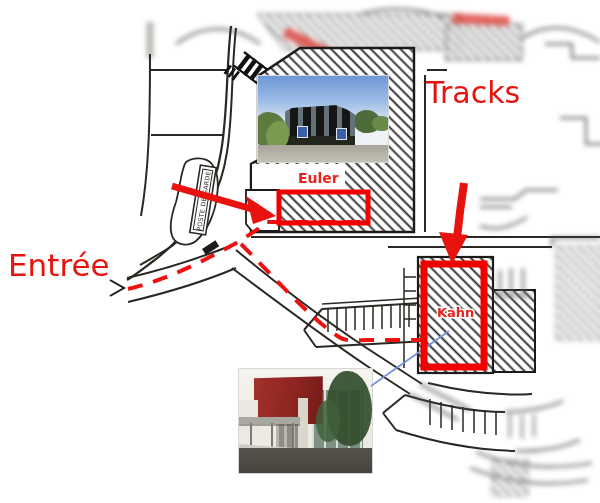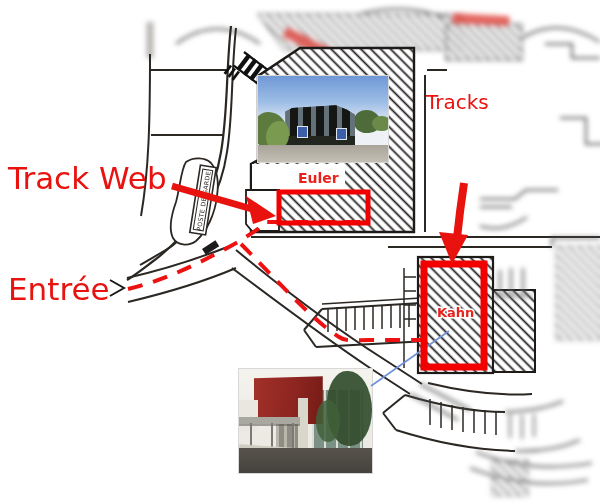--- a/index.html
+++ b/index.html
@@ -2,22 +2,22 @@
 <html><head>
 <meta charset="utf-8">
 <style>
   html,body{margin:0;padding:0;background:#fff;}
   .stage{position:relative;width:600px;height:503px;background:#fff;overflow:hidden;
          font-family:"DejaVu Sans","Liberation Sans",sans-serif;}
   .stage svg{position:absolute;left:0;top:0;}
   .red-label{position:absolute;color:#e8120f;font-family:"DejaVu Sans","Liberation Sans",sans-serif;
              font-weight:400;white-space:nowrap;z-index:30;}
   #track-web-label{left:8px;top:160px;font-size:31px;}
-  #tracks-label{left:426px;top:84px;font-size:20px;line-height:37px;}
-  #entree-label{left:8px;top:271px;font-size:31px;}
+  #tracks-label{left:426px;top:74px;font-size:30px;line-height:37px;}
+  #entree-label{left:8px;top:247px;font-size:31px;}
   
   .photo{position:absolute;overflow:hidden;z-index:10;border:1px solid #d8d8d8;}
   #euler-photo{left:257px;top:75px;width:130px;height:86px;background:linear-gradient(180deg,#6f98d6 0%,#9dbde6 30%,#dfe9f4 55%,#eef2f6 62%);}
   .pe-building{position:absolute;left:21%;top:34%;width:54%;height:52%;
      background:
        repeating-linear-gradient(90deg, rgba(150,170,190,.50) 0 5px, rgba(18,20,18,.92) 5px 13px),
        #343832;
      clip-path:polygon(0 14%, 10% 6%, 72% 0, 88% 10%, 100% 22%, 100% 100%, 0 100%);}
   .pe-base{position:absolute;left:21%;top:70%;width:54%;height:16%;background:#23251f;}
   .pe-tree-l{position:absolute;left:-4%;top:42%;width:26%;height:42%;background:#5d7a3f;border-radius:50% 60% 40% 50%;}
@@ -218,21 +218,20 @@
     </g>
 
     <g>
       <path d="M464,183 C461,203 459,219 457,238" stroke="#e8120f" stroke-width="8" fill="none"></path>
       <polygon points="452,264 439,232 468,235" fill="#e8120f"></polygon>
     </g>
 
     <path d="M110,280 L124,288 L110,296" stroke="#1a1a1a" stroke-width="2" fill="none"></path>
   </svg>
 
-  <div class="red-label" id="track-web-label">Track Web</div>
 
   <div class="red-label" id="tracks-label">
     <div>Tracks</div>
   </div>
 
   <div class="red-label" id="entree-label">Entrée</div>
 
 </div>
 
 </body></html>

